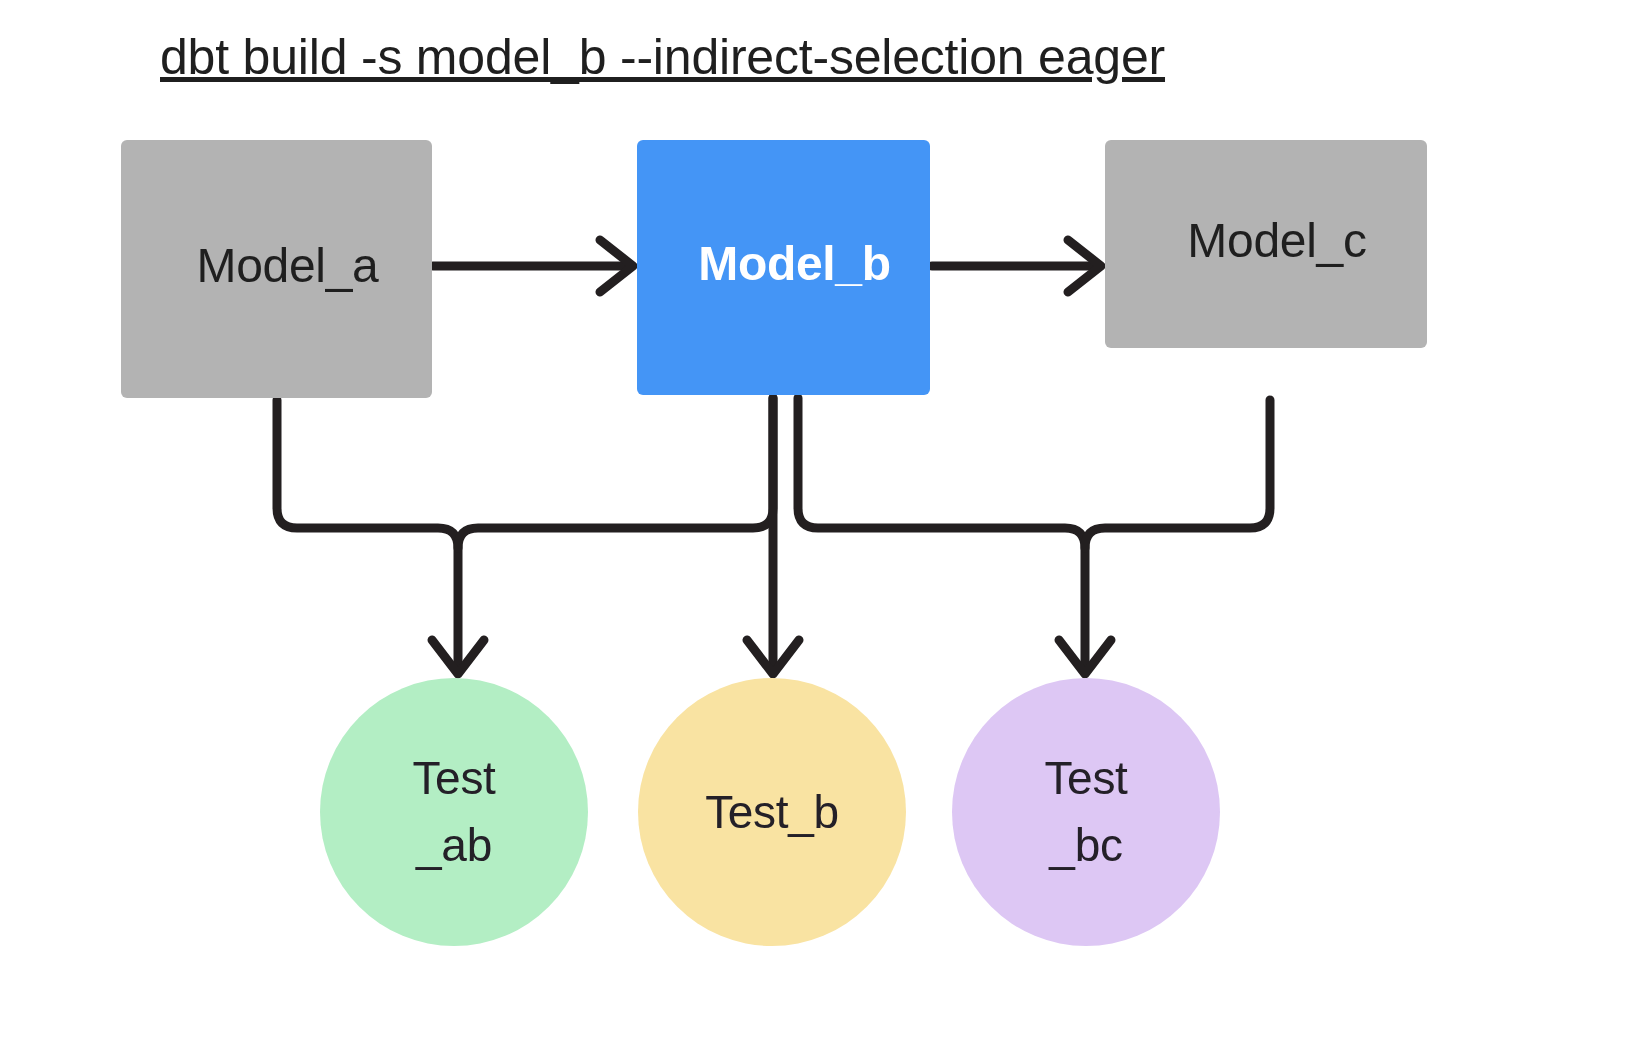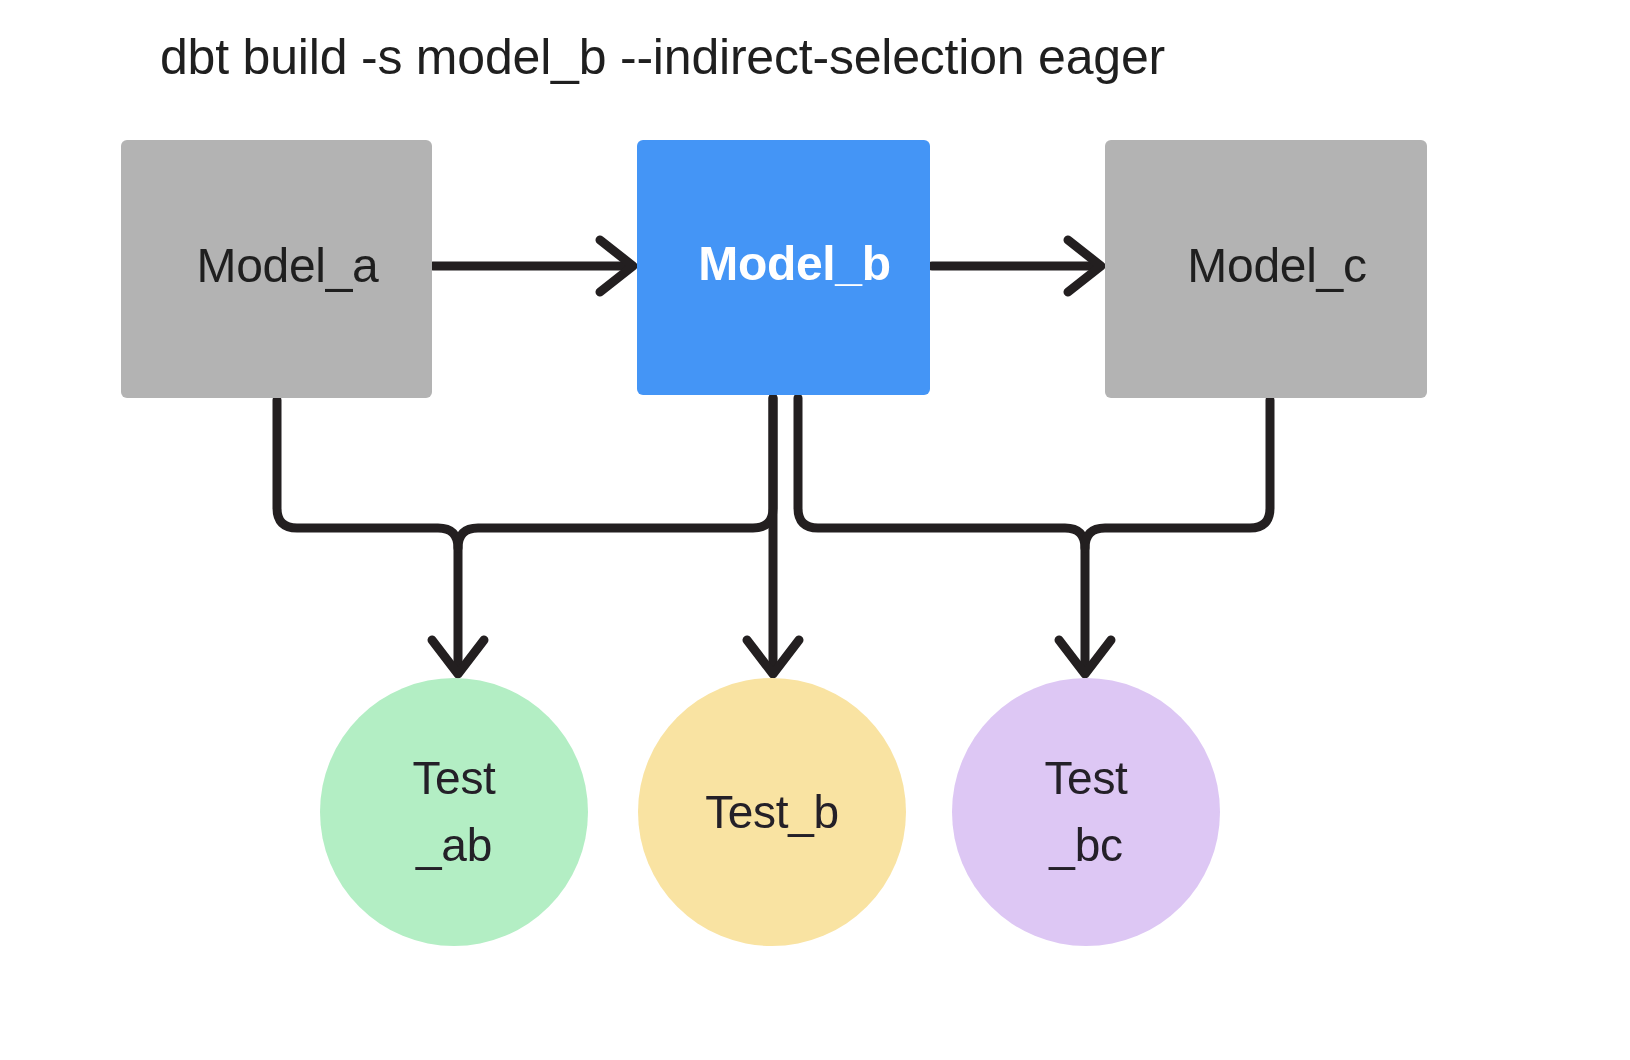--- a/index.html
+++ b/index.html
@@ -27,20 +27,21 @@
   }
   .title {
     position: absolute;
     left: 160px;
     top: 28px;
     font-size: 50px;
     color: #1f1f1f;
     letter-spacing: -0.2px;
     white-space: nowrap;
     font-weight: 400;
+    text-decoration: underline;
   }
   .node-box {
     position: absolute;
     border-radius: 6px;
     display: flex;
     align-items: center;
     justify-content: center;
     font-size: 48px;
     font-weight: 400;
     letter-spacing: -0.3px;
@@ -64,21 +65,21 @@
     letter-spacing: -0.3px;
     box-sizing: border-box;
   }
   .node-circle .node-label {
     display: block;
     line-height: 1.45;
     white-space: pre-line;
   }
   #box-model-a { left: 121px;  top: 140px; width: 311px; height: 258px; background: #b3b3b3; color: #1f1f1f; }
   #box-model-b { left: 637px;  top: 140px; width: 293px; height: 255px; background: #4495f6; color: #ffffff; font-weight: bold; }
-  #box-model-c { left: 1105px; top: 140px; width: 322px; height: 258px; background: #b3b3b3; color: #1f1f1f; }
+  #box-model-c { left: 1105px; top: 140px; width: 322px; height: 208px; background: #b3b3b3; color: #1f1f1f; }
   #circle-test-ab { left: 320px;  top: 678px; width: 268px; height: 268px; background: #b3eec4; }
   #circle-test-b  { left: 638px;  top: 678px; width: 268px; height: 268px; background: #f9e3a2; justify-content: center; }
   #circle-test-bc { left: 952px;  top: 678px; width: 268px; height: 268px; background: #ddc7f4; }
 </style>
 </head>
 <body>
 
 <div id="canvas">
 
   <div class="title">dbt build -s model_b --indirect-selection eager</div>

